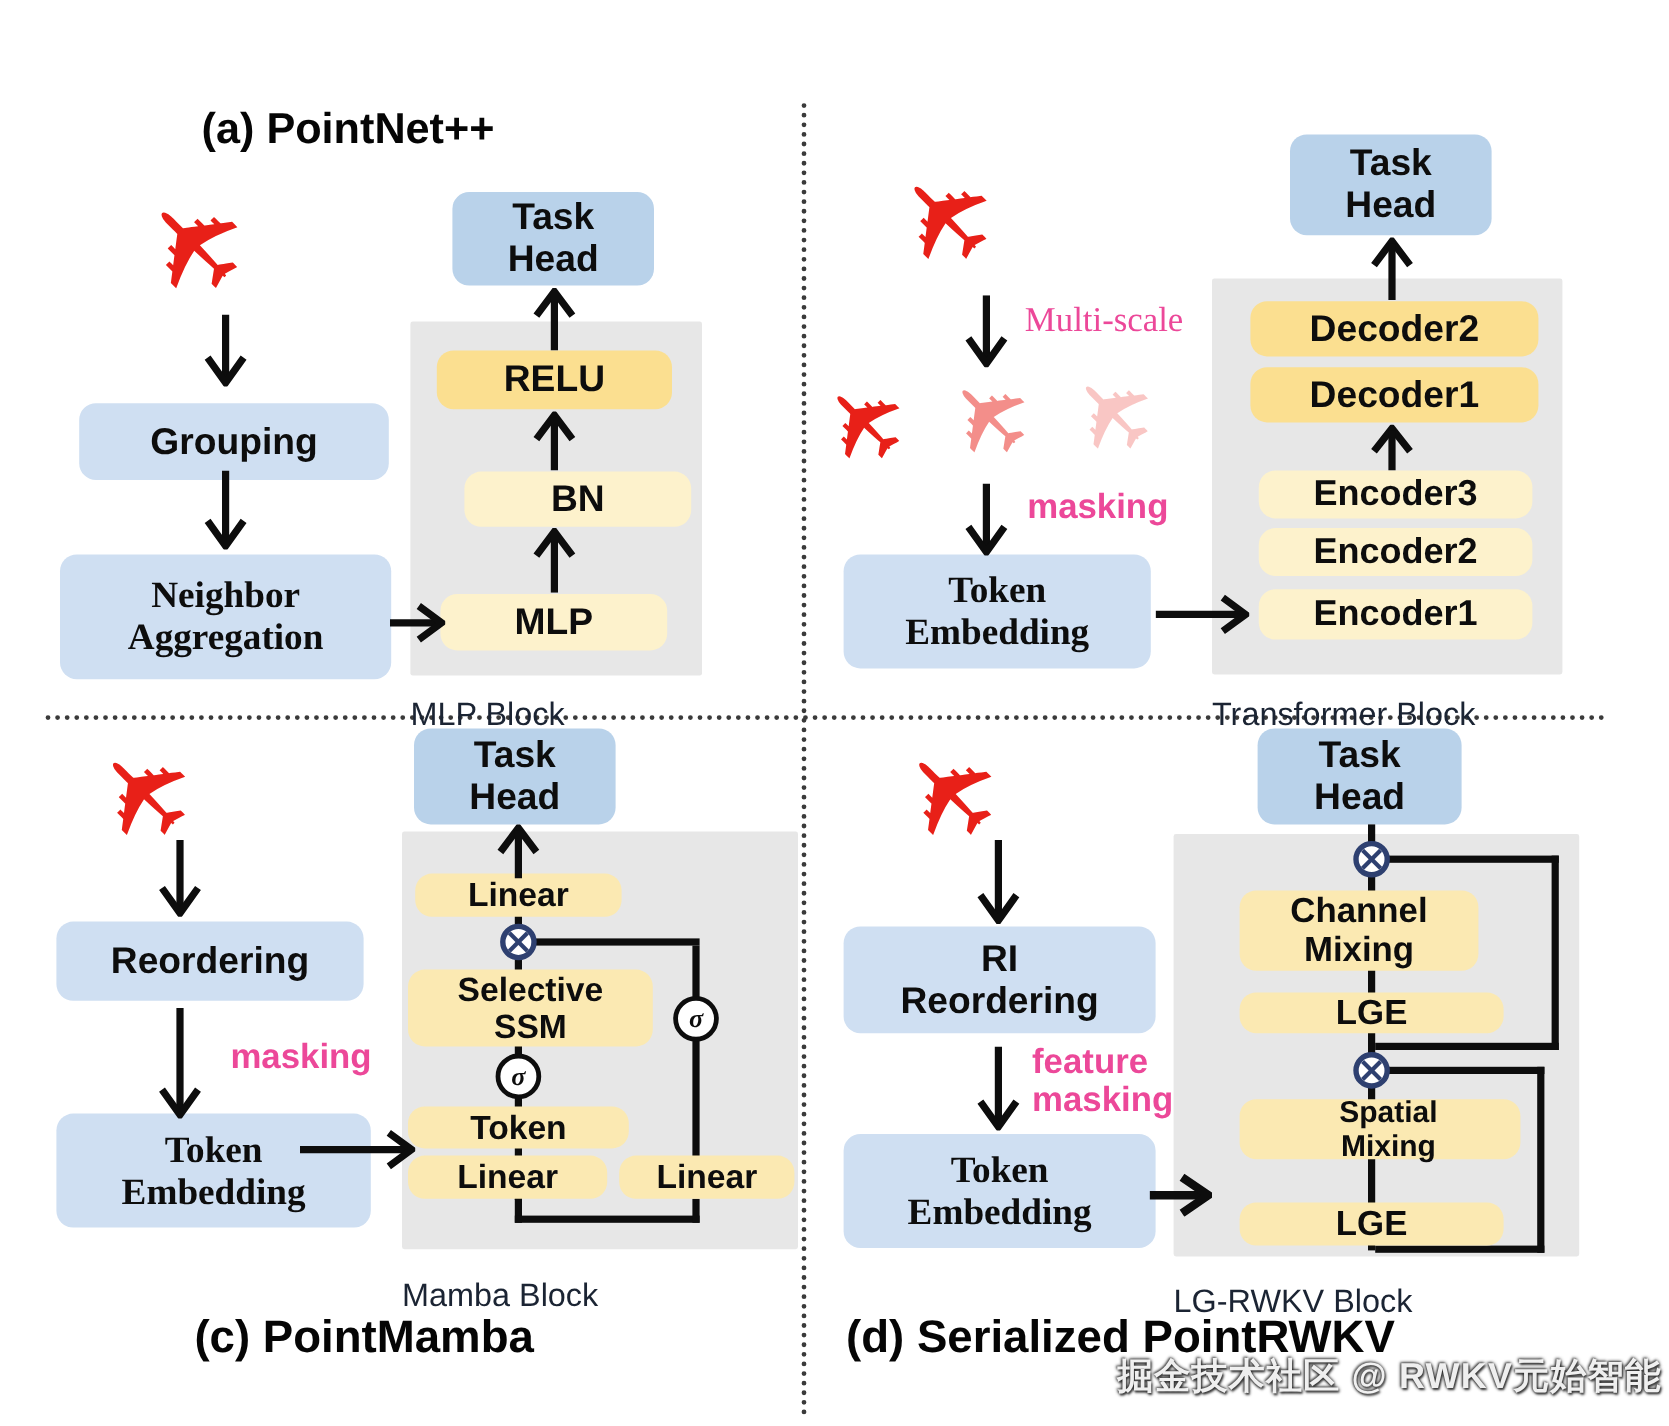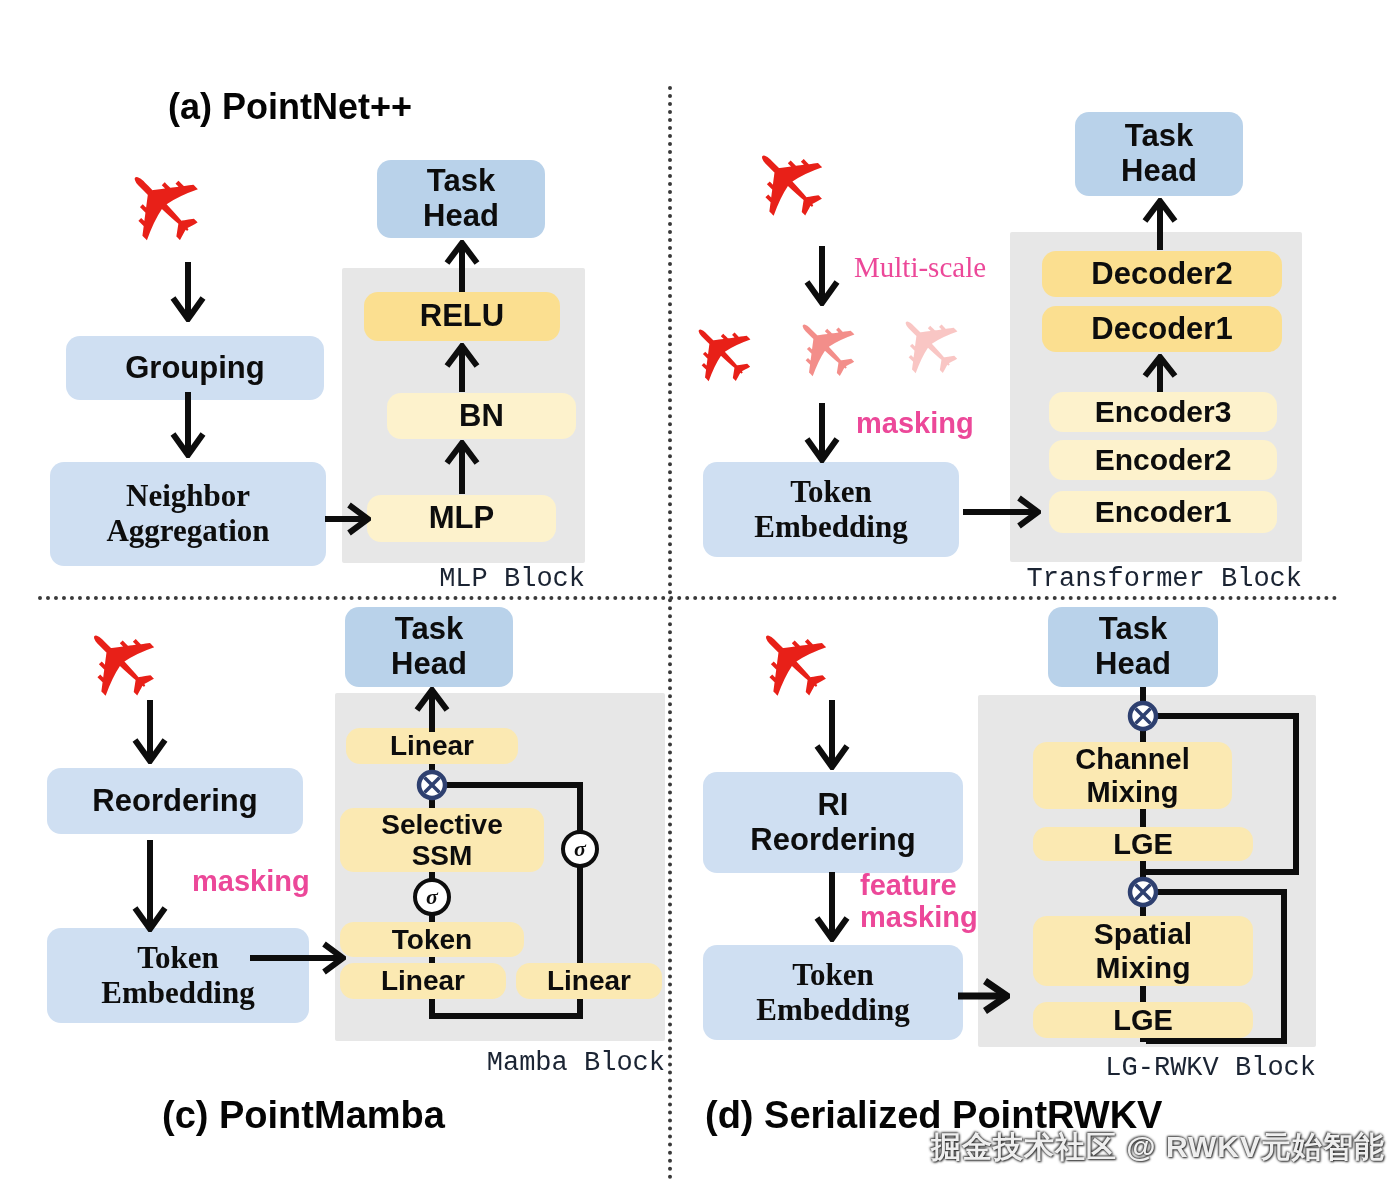--- a/index.html
+++ b/index.html
@@ -10,22 +10,22 @@
   .box{position:absolute;display:flex;align-items:center;justify-content:center;text-align:center;
        border-radius:14px;font-family:"Liberation Sans",sans-serif;font-weight:bold;color:#0d0d0d;
        white-space:pre-line;line-height:1.12;}
   .serif{font-family:"Liberation Serif",serif;}
   .blue{background:#cfdff2;}
   .taskblue{background:#b9d2ea;}
   .gold{background:#fbdf90;}
   .pale{background:#fdf2cc;}
   .soft{background:#fbe9b2;}
   .grayblk{position:absolute;background:#e7e7e7;border-radius:2px;}
-  .blocklabel{position:absolute;font-family:Liberation Mono, monospace;color:#1b2433;text-align:right;
-              white-space:nowrap;}
+  .blocklabel{position:absolute;font-family:Liberation Sans, sans-serif;color:#1b2433;text-align:left;
+              white-space:nowrap;margin-top:16px;}
   .ann{position:absolute;color:#ec4899;font-weight:bold;white-space:pre-line;line-height:1.1;}
   .line{position:absolute;background:#0d0d0d;}
   .plane{position:absolute;color:#e82018;line-height:1;transform:rotate(-135deg);
          font-family:"DejaVu Sans",sans-serif;}
   .dotv{position:absolute;border-left:4px dotted #3a3a3a;}
   .doth{position:absolute;border-top:4px dotted #3a3a3a;}
   .sigma{position:absolute;width:30px;height:30px;border:4px solid #0d0d0d;border-radius:50%;
          background:#fff;display:flex;align-items:center;justify-content:center;
          font-family:"Liberation Serif",serif;font-style:italic;font-weight:bold;font-size:22px;color:#0d0d0d;
          z-index:6;}
@@ -197,21 +197,21 @@
 
   <div class="title" style="left:162px;top:1094px;font-size:38px;">(c) PointMamba</div>
 
   <span class="plane" style="left:752px;top:610px;font-size:100px;">✈</span>
 
   <svg class="arrow" style="left:814px;top:700px;" width="36" height="70" viewBox="0 0 36 70">
       <line x1="18" y1="0" x2="18" y2="64" stroke="#0d0d0d" stroke-width="6"></line>
       <polyline points="3,46 18,67 33,46" fill="none" stroke="#0d0d0d" stroke-width="6"></polyline>
     </svg>
 
-  <div class="box blue z2" style="left:703px;top:772px;width:260px;height:101px;font-size:31px;">RI
+  <div class="box blue z2" style="left:703px;top:772px;width:260px;height:89px;font-size:31px;">RI
 Reordering</div>
 
   <svg class="arrow" style="left:814px;top:872px;" width="36" height="70" viewBox="0 0 36 70">
       <line x1="18" y1="0" x2="18" y2="64" stroke="#0d0d0d" stroke-width="6"></line>
       <polyline points="3,46 18,67 33,46" fill="none" stroke="#0d0d0d" stroke-width="6"></polyline>
     </svg>
   <div class="ann" style="left:860px;top:870px;font-size:29px;">feature
 masking</div>
 
   <div class="box blue serif z2" style="left:703px;top:945px;width:260px;height:95px;font-size:31px;">Token
@@ -228,21 +228,21 @@
   <div class="line z3" style="left:1157px;top:713px;width:142px;height:6px;"></div>
   <div class="line z3" style="left:1293px;top:713px;width:6px;height:162px;"></div>
   <div class="line z3" style="left:1146px;top:869px;width:153px;height:6px;"></div>
   <div class="line z3" style="left:1157px;top:889px;width:130px;height:6px;"></div>
   <div class="line z3" style="left:1281px;top:889px;width:6px;height:155px;"></div>
   <div class="line z3" style="left:1146px;top:1038px;width:141px;height:6px;"></div>
 
   <div class="box soft z4" style="left:1033px;top:742px;width:199px;height:67px;font-size:29px;">Channel
 Mixing</div>
   <div class="box soft z4" style="left:1033px;top:827px;width:220px;height:34px;font-size:29px;">LGE</div>
-  <div class="box soft z4" style="left:1033px;top:916px;width:220px;height:70px;font-size:30px;">Spatial
+  <div class="box soft z4" style="left:1033px;top:916px;width:220px;height:50px;font-size:25px;padding-left:14px;">Spatial
 Mixing</div>
   <div class="box soft z4" style="left:1033px;top:1002px;width:220px;height:36px;font-size:29px;">LGE</div>
 
   <svg class="otimes" style="left:1126px;top:699px;" width="34" height="34" viewBox="0 0 34 34">
       <circle cx="17" cy="17" r="13" fill="#fff" stroke="#2e4070" stroke-width="4.5"></circle>
       <line x1="9.5" y1="9.5" x2="24.5" y2="24.5" stroke="#2e4070" stroke-width="3.5"></line>
       <line x1="24.5" y1="9.5" x2="9.5" y2="24.5" stroke="#2e4070" stroke-width="3.5"></line>
     </svg>
   <svg class="otimes" style="left:1126px;top:875px;" width="34" height="34" viewBox="0 0 34 34">
       <circle cx="17" cy="17" r="13" fill="#fff" stroke="#2e4070" stroke-width="4.5"></circle>

